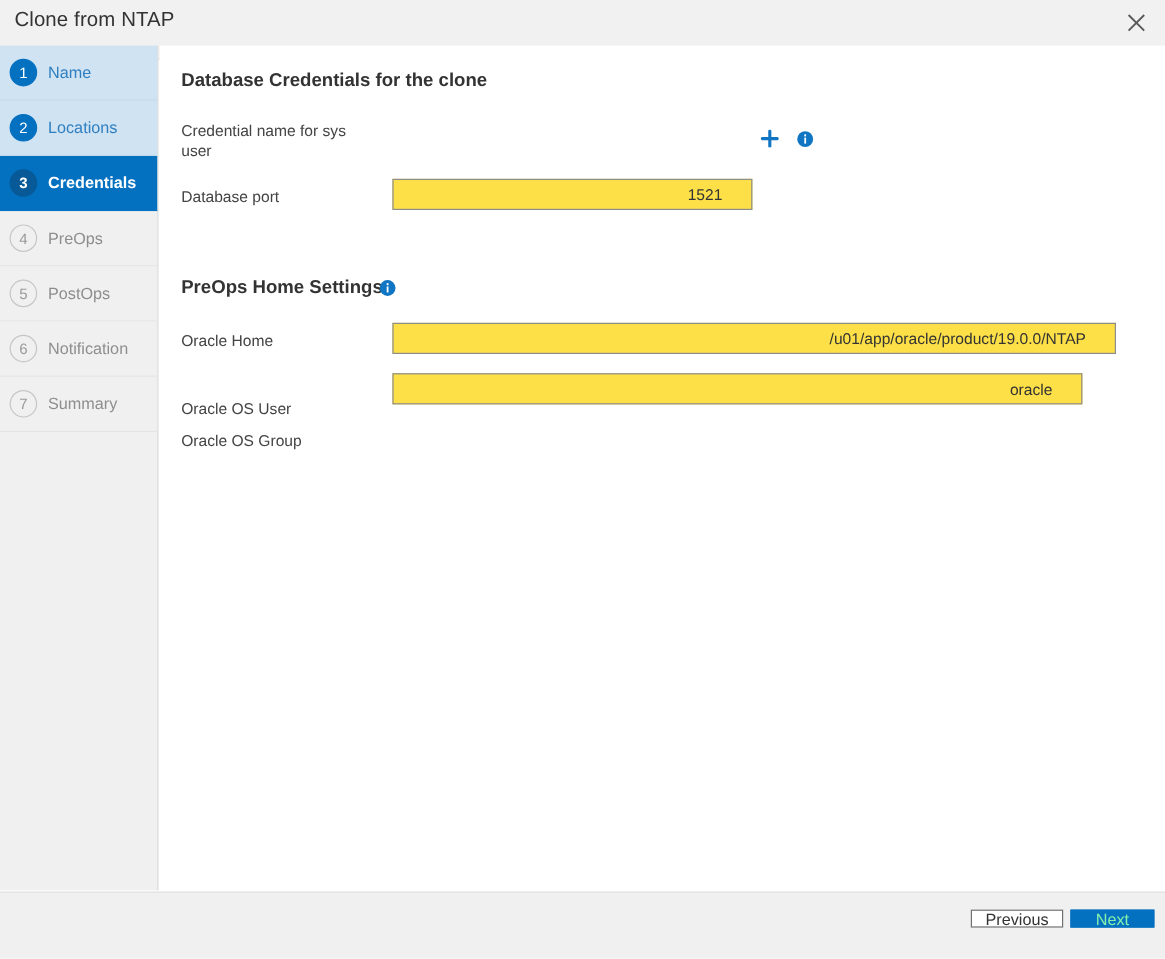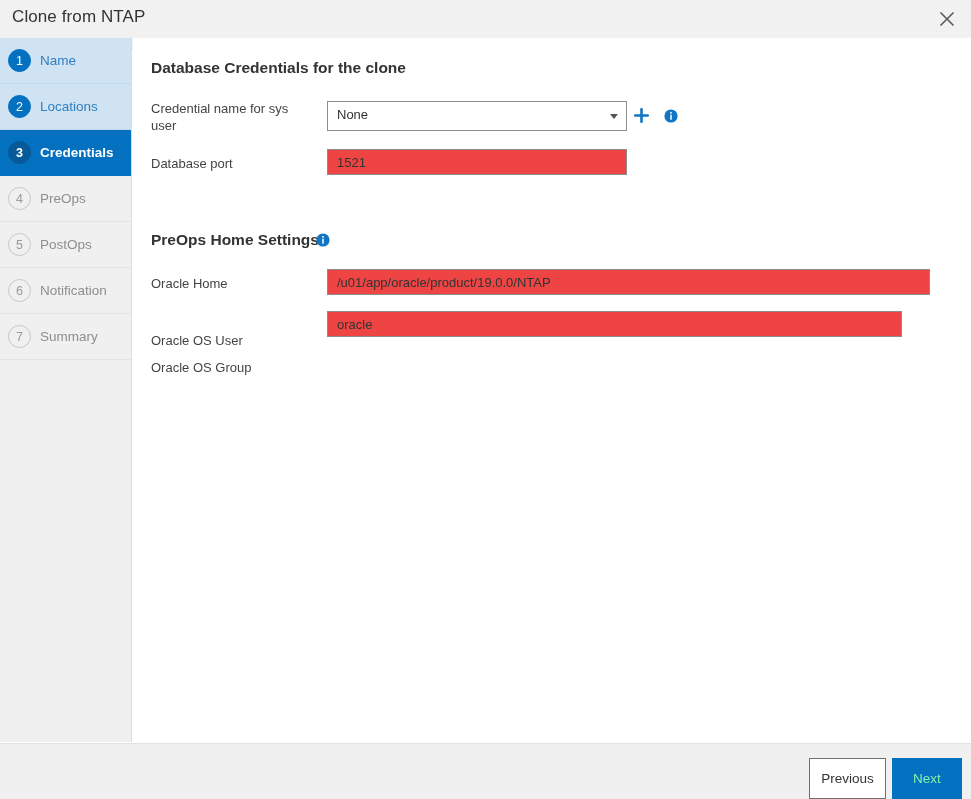--- a/index.html
+++ b/index.html
@@ -147,28 +147,29 @@
     position: absolute;
     font-size: 13px;
     color: #444444;
     line-height: 17px;
   }
 
   .txt-input {
     position: absolute;
     box-sizing: border-box;
     border: 1px solid #8c8c8c;
-    background: #ef4444;
+    background: #fde047;
     font-family: "Liberation Sans", sans-serif;
     font-size: 13px;
     color: #333333;
-    padding: 0 9px;
+    padding: 0 24px;
     height: 26px;
     line-height: 24px;
     outline: none;
+    text-align: right;
   }
 
   .select-wrap {
     position: absolute;
     left: 194px;
     top: 63px;
     width: 300px;
     height: 30px;
     border: 1px solid #8c8c8c;
     background: #ffffff;
@@ -211,21 +212,21 @@
     top: 743px;
     width: 971px;
     height: 56px;
     background: #f0f0f0;
     border-top: 1px solid #e2e2e2;
     box-sizing: border-box;
   }
   .btn {
     position: absolute;
     top: 14px;
-    height: 41px;
+    height: 15px;
     font-family: "Liberation Sans", sans-serif;
     font-size: 13.5px;
     box-sizing: border-box;
     cursor: pointer;
     padding: 0;
   }
   .btn-secondary {
     right: 85px;
     width: 77px;
     background: #ffffff;
@@ -286,24 +287,20 @@
         <span class="lbl">Summary</span>
       </div>
     </div>
 
   <div class="content">
 
     <div class="section-title sec1">Database Credentials for the clone</div>
 
     <div class="field-label" style="left:18px; top:62px; width:165px;">Credential name for sys user</div>
 
-    <div class="select-wrap">
-      <span class="select-value">None</span>
-      <span class="select-caret"></span>
-    </div>
 
     <button class="icon-btn plus-icon">
       <span>
         <svg width="15" height="15" viewBox="0 0 15 15">
           <path d="M7.5 1.2 V13.8 M1.2 7.5 H13.8" stroke="#1075c2" stroke-width="2.6" stroke-linecap="round"></path>
         </svg>
       </span>
     </button>
 
     <button class="icon-btn info-icon-1">

